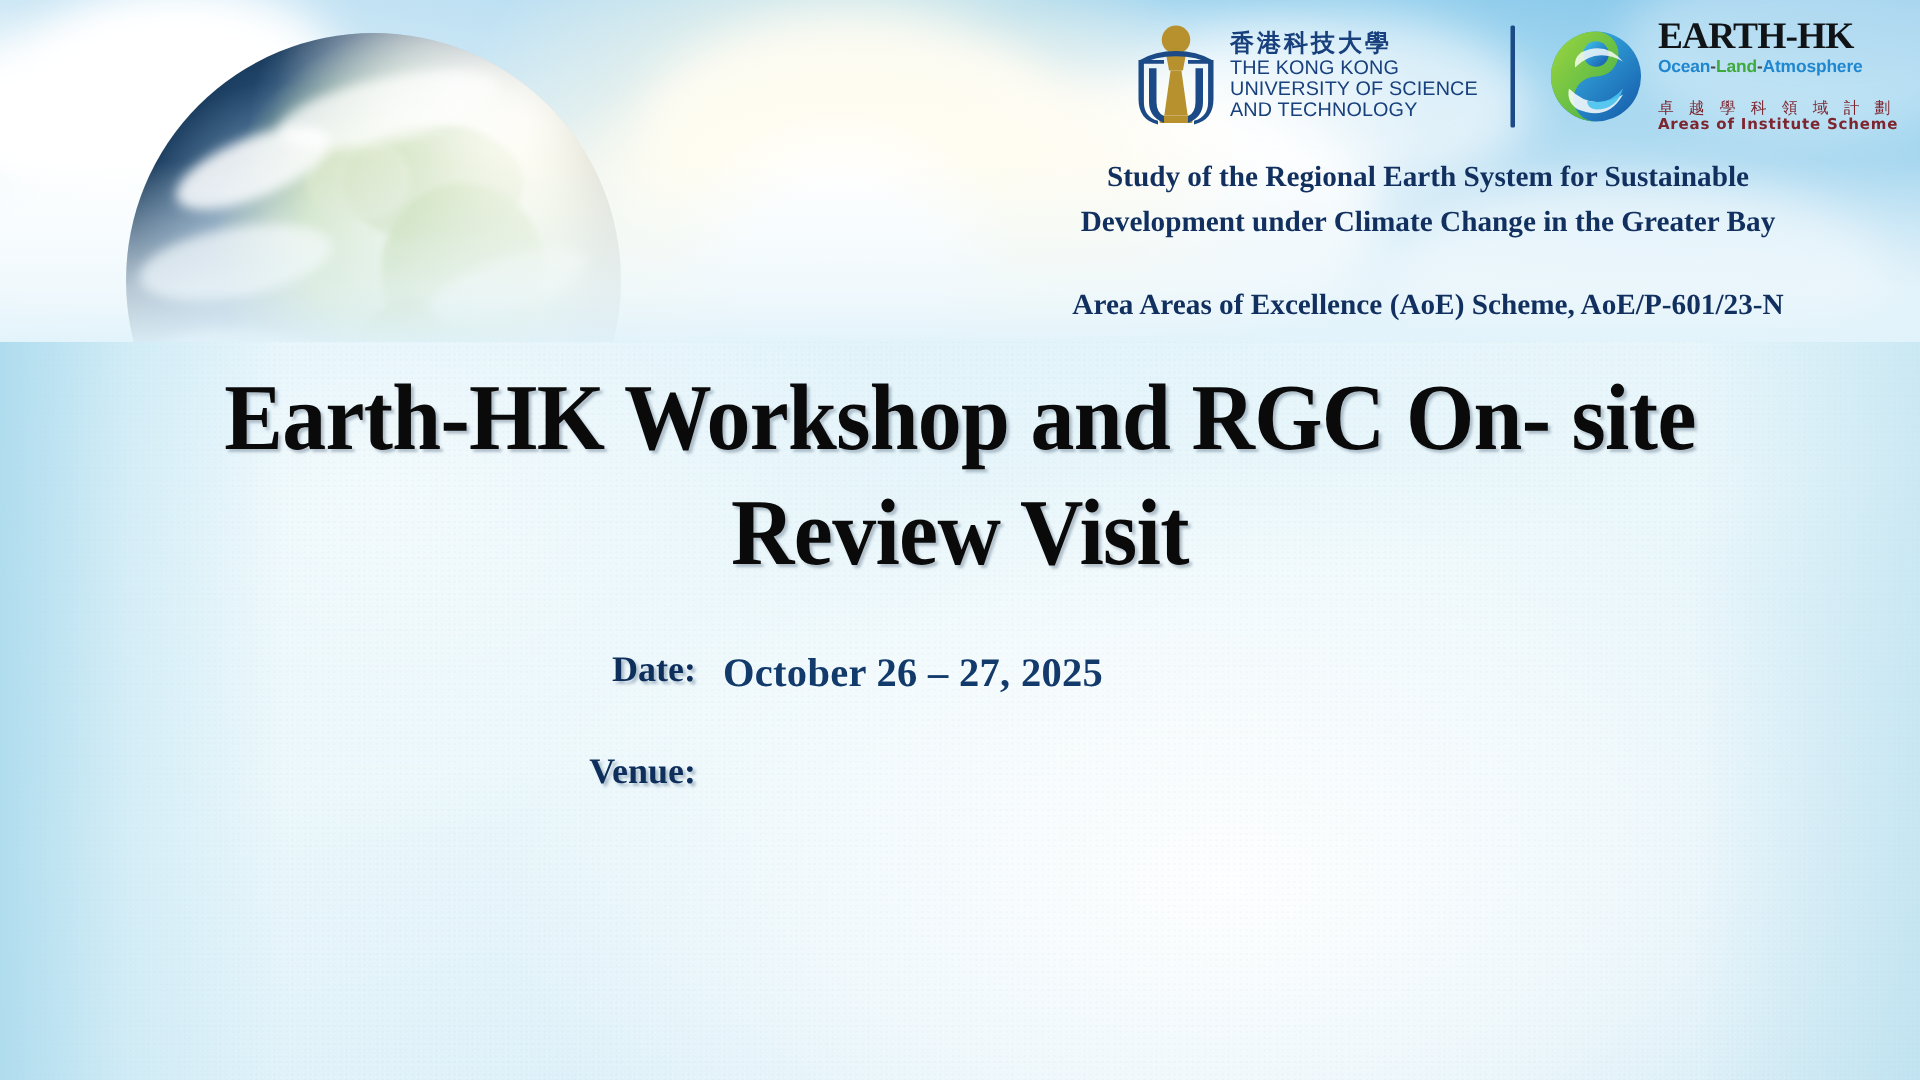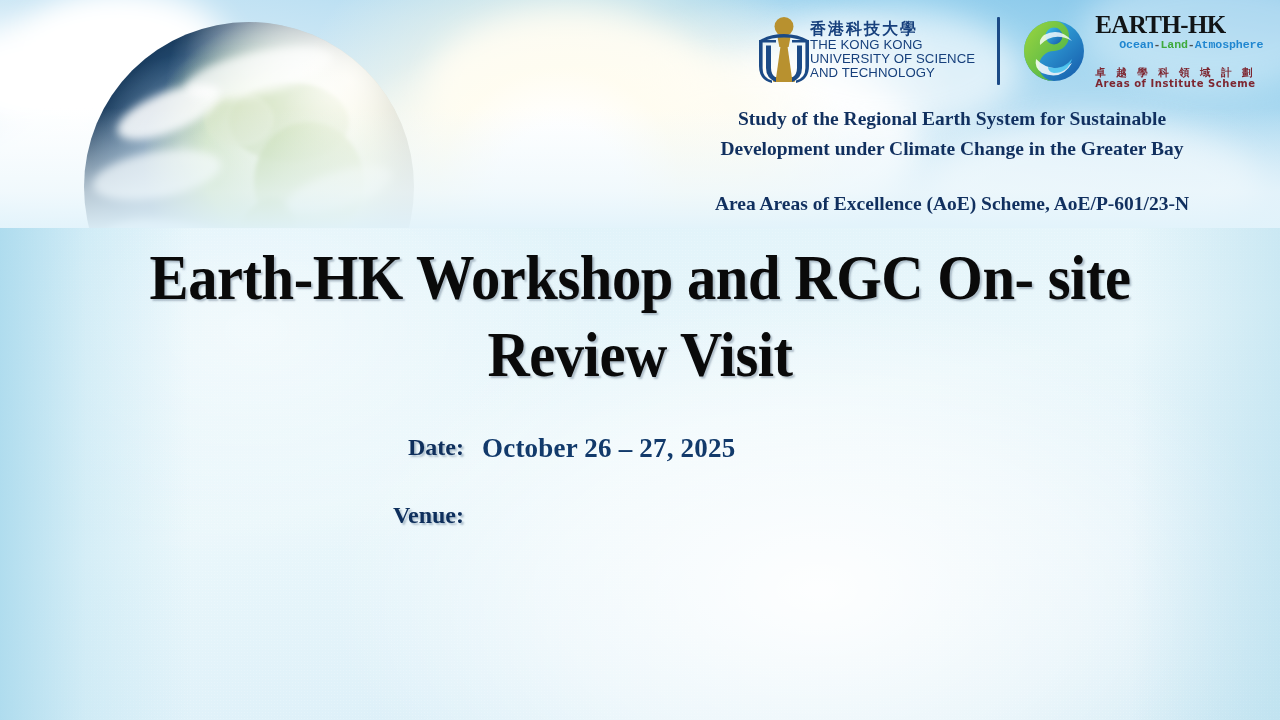--- a/index.html
+++ b/index.html
@@ -75,33 +75,33 @@
   }
   .g-cloud{position:absolute;border-radius:50%;background:rgba(255,255,255,.85);filter:blur(4px);}
   .g-land{position:absolute;background:#a8ca83;border-radius:50%;filter:blur(2px);opacity:.85;}
   .globe-sheen{
     position:absolute;left:0;top:0;width:330px;height:330px;border-radius:50%;
     background:radial-gradient(circle at 80% 18%, rgba(255,255,255,.95) 0%, rgba(255,255,255,.5) 18%, rgba(255,255,255,0) 44%);
   }
 
   
   .logos{position:absolute;left:758px;top:12px;display:flex;align-items:center;gap:0;}
-  .hkust{display:flex;align-items:center;gap:0;}
+  .hkust{display:flex;align-items:center;gap:10px;}
   .hkust-mark{width:52px;height:70px;flex:0 0 auto;}
   .hkust-text{line-height:1.06;}
   .hk-cn{font-family:"DejaVu Sans", sans-serif;font-size:16px;font-weight:700;color:#17407c;letter-spacing:2px;}
   .hk-en{font-family:"Liberation Sans", sans-serif;font-size:13.2px;font-weight:400;color:#17407c;letter-spacing:.1px;}
   .divider{width:3px;height:68px;background:#1b4a86;margin:0 22px;border-radius:1px;}
   .earthhk{display:flex;align-items:center;gap:9px;}
   .eh-mark{width:64px;height:64px;flex:0 0 auto;}
   .eh-text{line-height:1;}
   .eh-title{font-family:Liberation Serif, serif;font-size:25px;font-weight:700;color:#111416;letter-spacing:-.6px;}
-  .eh-sub{font-family:Liberation Mono, monospace;font-size:11.6px;font-weight:700;letter-spacing:-.1px;margin-top:2px;margin-left:24px;}
+  .eh-sub{font-family:Liberation Sans, sans-serif;font-size:11.6px;font-weight:700;letter-spacing:-.1px;margin-top:2px;}
   .eh-sub .c-ocean{color:#1f86d0;} .eh-sub .c-land{color:#3faa3c;} .eh-sub .c-atm{color:#1f86d0;} .eh-sub .c-dash{color:#4b4b4b;}
-  .eh-cn{font-family:"DejaVu Sans", sans-serif;font-size:10.5px;font-weight:700;color:#7d2630;letter-spacing:3.4px;margin-top:16px;}
+  .eh-cn{font-family:"DejaVu Sans", sans-serif;font-size:10.5px;font-weight:400;color:#7d2630;letter-spacing:3.4px;margin-top:16px;}
   .eh-aoe{font-family:"DejaVu Sans", sans-serif;font-size:10px;font-weight:700;color:#7d2630;letter-spacing:.55px;margin-top:2px;}
 
   
   .subtitle{
     position:absolute;right:28px;top:104px;width:600px;text-align:center;
     font-family:"Liberation Serif", serif;font-weight:700;font-size:19.5px;line-height:1.52;
     color:#11305f;
   }
   .subtitle .ln2{display:block;}
   .sub-gap{display:block;height:26px;}

